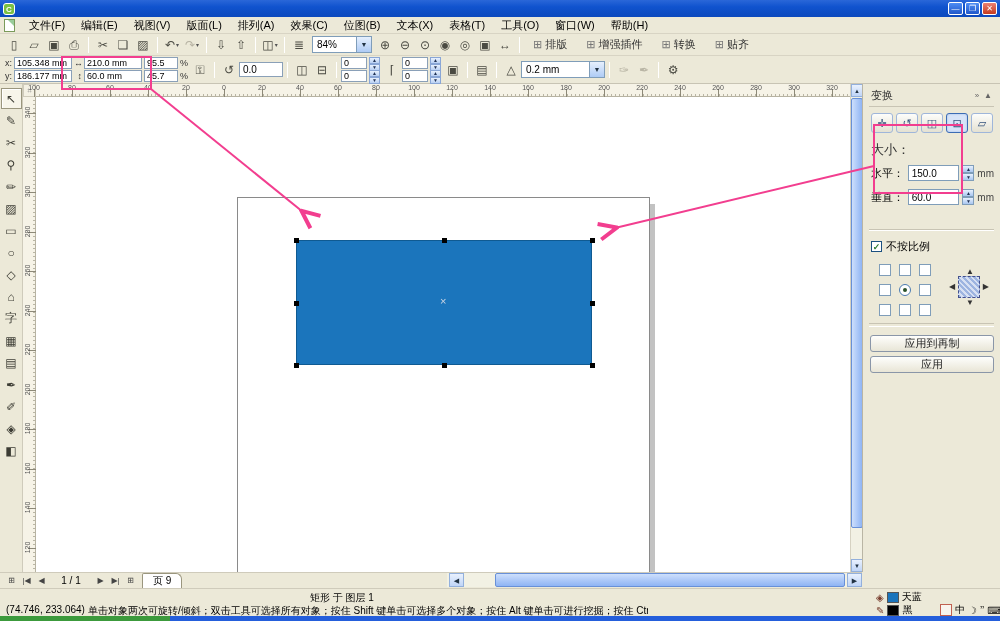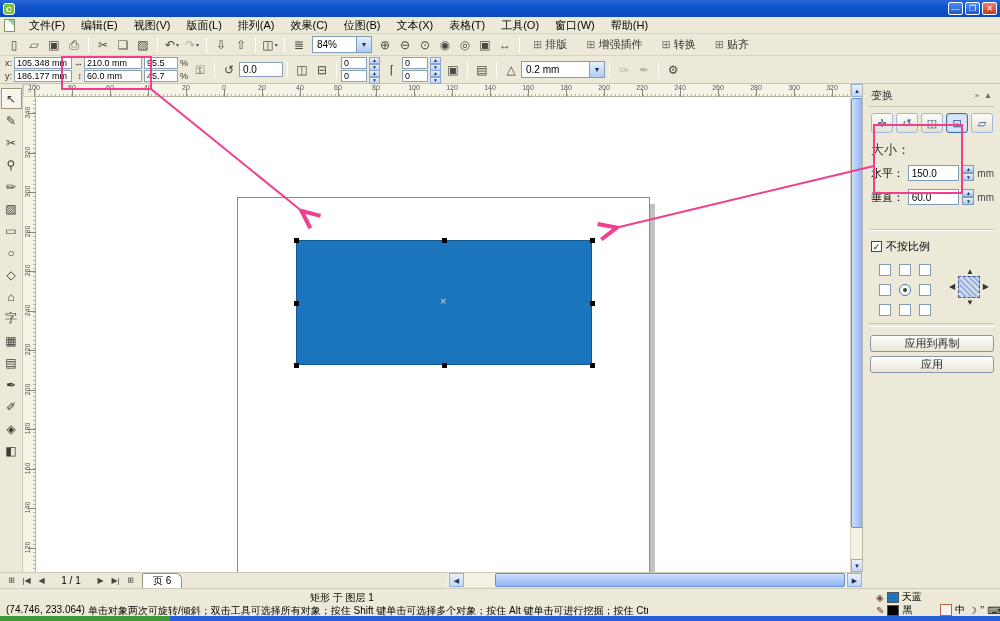--- a/index.html
+++ b/index.html
@@ -500,21 +500,21 @@
 </div>
 
 <div id="pager-row">
   <span class="pg-btn" style="margin-left:4px;">⊞</span>
   <span class="pg-btn">|◀</span>
   <span class="pg-btn">◀</span>
   <span id="page-count">1 / 1</span>
   <span class="pg-btn">▶</span>
   <span class="pg-btn">▶|</span>
   <span class="pg-btn">⊞</span>
-  <span id="page-tab">页 6</span>
+  <span id="page-tab">页 9</span>
 </div>
 <div id="hscroll">
   <span class="la">◀</span>
   <div id="hthumb"></div>
   <span class="ra">▶</span>
 </div>
 
 <div id="statusbar">
   <div id="st-obj">矩形 于 图层 1</div>
   <div id="st-row2-coord">(74.746, 233.064)</div>

